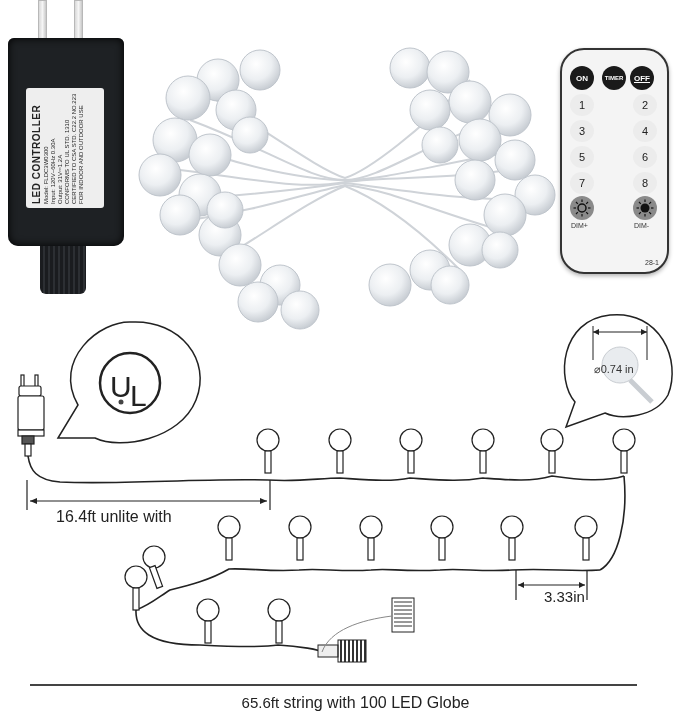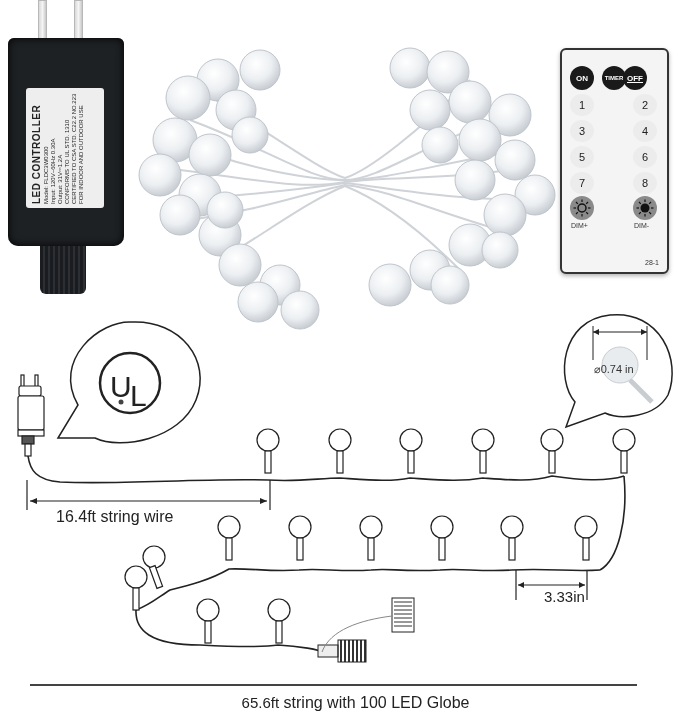--- a/index.html
+++ b/index.html
@@ -9,21 +9,21 @@
   
   .adapter { left: 4px; top: 0; width: 122px; height: 296px; }
   .prong { position: absolute; top: 0; width: 7px; height: 42px; background: linear-gradient(90deg,#d8d8d8,#f5f5f5,#c8c8c8); border: 1px solid #b8b8b8; }
   .adapter-body { position: absolute; left: 4px; top: 38px; width: 116px; height: 208px; background: #1e2124; border-radius: 6px 6px 10px 10px; box-shadow: inset 0 0 8px #000; }
   .adapter-label { position: absolute; left: 22px; top: 88px; width: 78px; height: 120px; background: #eeeeee; border-radius: 3px; overflow: hidden; }
   .adapter-label-inner { position: absolute; left: 50%; top: 50%; width: 118px; height: 74px; transform: translate(-50%,-50%) rotate(-90deg); font-size: 6px; line-height: 7px; color: #222; padding: 3px; box-sizing: border-box; }
   .adapter-label-inner .big { font-size: 10px; font-weight: bold; line-height: 12px; letter-spacing: 0.5px; }
   .adapter-plug { position: absolute; left: 36px; top: 246px; width: 46px; height: 48px; background: repeating-linear-gradient(90deg,#1a1c1f 0 3px,#2c2f33 3px 5px); border-radius: 0 0 6px 6px; }
 
   
-  .remote { left: 560px; top: 48px; width: 105px; height: 222px; background: #f4f4f4; border: 2px solid #333; border-radius: 6px; box-shadow: 0 2px 4px rgba(0,0,0,0.3); }
+  .remote { left: 560px; top: 48px; width: 105px; height: 222px; background: #f4f4f4; border: 2px solid #333; border-radius: 24px; box-shadow: 0 2px 4px rgba(0,0,0,0.3); }
   .rbtn-dark { position: absolute; width: 24px; height: 24px; border-radius: 50%; background: #1a1a1a; color: #fff; font-size: 8px; font-weight: bold; display: flex; align-items: center; justify-content: center; top: 16px; }
   .rnum { position: absolute; width: 24px; height: 22px; border-radius: 50%; background: #ececec; color: #222; font-size: 11px; display: flex; align-items: center; justify-content: center; }
   .rdim { position: absolute; width: 24px; height: 24px; border-radius: 50%; background: #8a8a8a; display: flex; align-items: center; justify-content: center; top: 146px; }
   .rdim-label { position: absolute; font-size: 7px; color: #333; top: 172px; }
   .rmodel { position: absolute; right: 8px; bottom: 6px; font-size: 7px; color: #333; }
 
   
   .dim-label { font-size: 16px; color: #222; }
   .footer-rule { left: 30px; top: 684px; width: 607px; height: 2px; background: #444; }
   .footer-text { left: 0; top: 694px; width: 679px; text-align: center; font-size: 16px; color: #222; padding-left: 16px; }
@@ -105,21 +105,21 @@
     <circle cx="260" cy="255" r="21"></circle>
       <circle cx="320" cy="255" r="19"></circle>
     <circle cx="310" cy="115" r="18"></circle>
       <circle cx="370" cy="220" r="18"></circle>
   </g>
 </svg>
 
 <div class="abs remote">
   <div class="rbtn-dark" style="left:8px;">ON</div>
   <div class="rbtn-dark" style="left:40px;font-size:6px;">TIMER</div>
-  <div class="rbtn-dark" style="left:61px;text-decoration:underline;">OFF</div>
+  <div class="rbtn-dark" style="left:68px;text-decoration:underline;">OFF</div>
 
   <div class="rnum" style="left:8px;top:44px;">1</div>
   <div class="rnum" style="left:71px;top:44px;">2</div>
   <div class="rnum" style="left:8px;top:70px;">3</div>
   <div class="rnum" style="left:71px;top:70px;">4</div>
   <div class="rnum" style="left:8px;top:96px;">5</div>
   <div class="rnum" style="left:71px;top:96px;">6</div>
   <div class="rnum" style="left:8px;top:122px;">7</div>
   <div class="rnum" style="left:71px;top:122px;">8</div>
 
@@ -274,20 +274,20 @@
     <path d="M30 501 l7 -3 v6 z"></path>
       <path d="M267 501 l-7 -3 v6 z"></path>
     <path d="M518 585 l6 -3 v6 z"></path>
       <path d="M585 585 l-6 -3 v6 z"></path>
   </g>
 </svg>
 
 <div class="abs diam-label" style="left:594px;top:315px;margin-top:48px;">
   <span>⌀</span><span>0.74 in</span>
 </div>
-<div class="abs dim-label" style="left:56px;top:508px;">16.4ft string wire</div>
+<div class="abs dim-label" style="left:56px;top:508px;">16.4ft unlite with</div>
 <div class="abs dim-label" style="left:544px;top:588px;font-size:15px;">3.33in</div>
 
 <div class="abs footer-rule"></div>
 <div class="abs footer-text">
   <span class="num">65.6ft</span>
   <span>string with 100 LED Globe</span>
 </div>
 
 </body></html>

